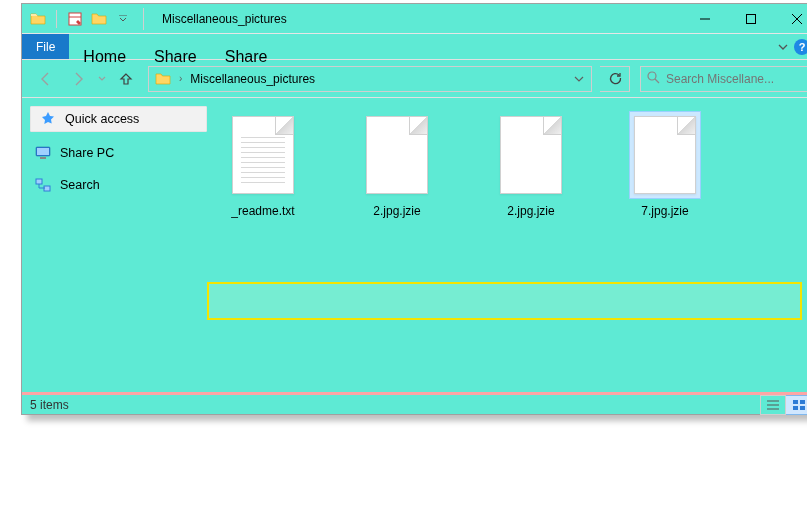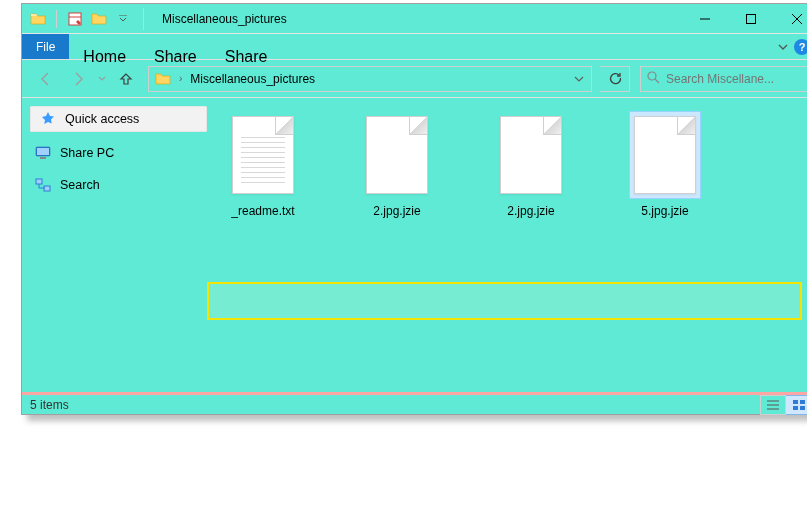--- a/index.html
+++ b/index.html
@@ -231,21 +231,21 @@
               </div>
             </div>
             <div class="file-label">2.jpg.jzie</div>
           </div>
           <div class="file">
             <div class="file-icon-wrap selected">
               <div class="page-icon">
                 <div class="fold"></div>
               </div>
             </div>
-            <div class="file-label">5.jpg.jzie</div>
+            <div class="file-label">7.jpg.jzie</div>
           </div>
         </div>
       <div class="highlight-band"></div>
     </div>
   </div>
 
   <div class="status">
     <span>5 items</span>
     <div class="status-right">
       <div class="view-btn">

